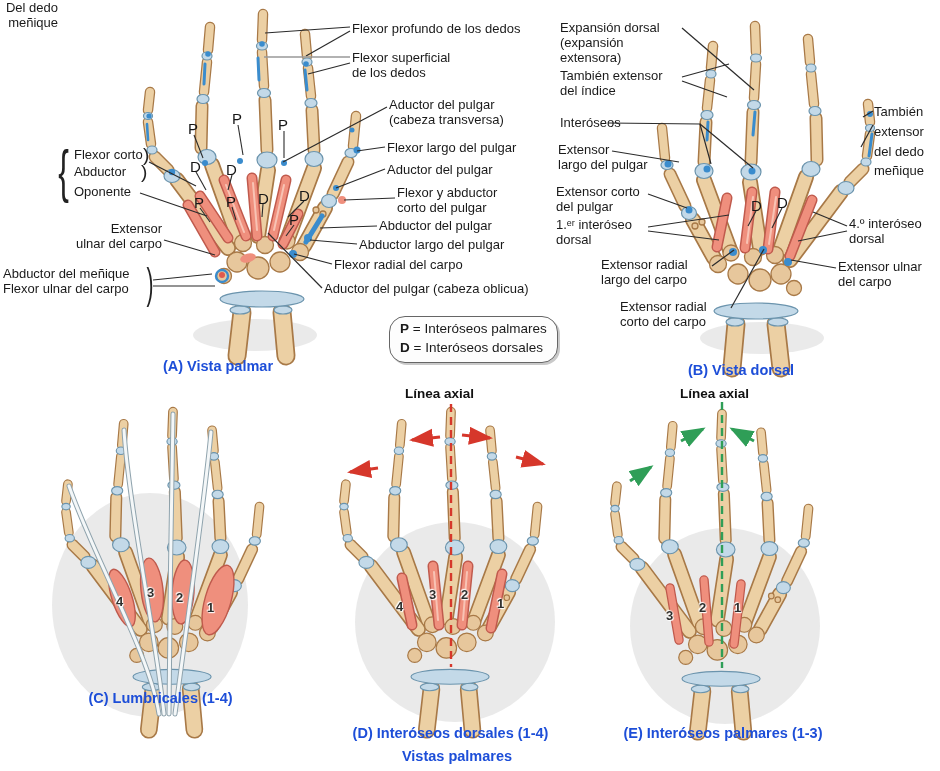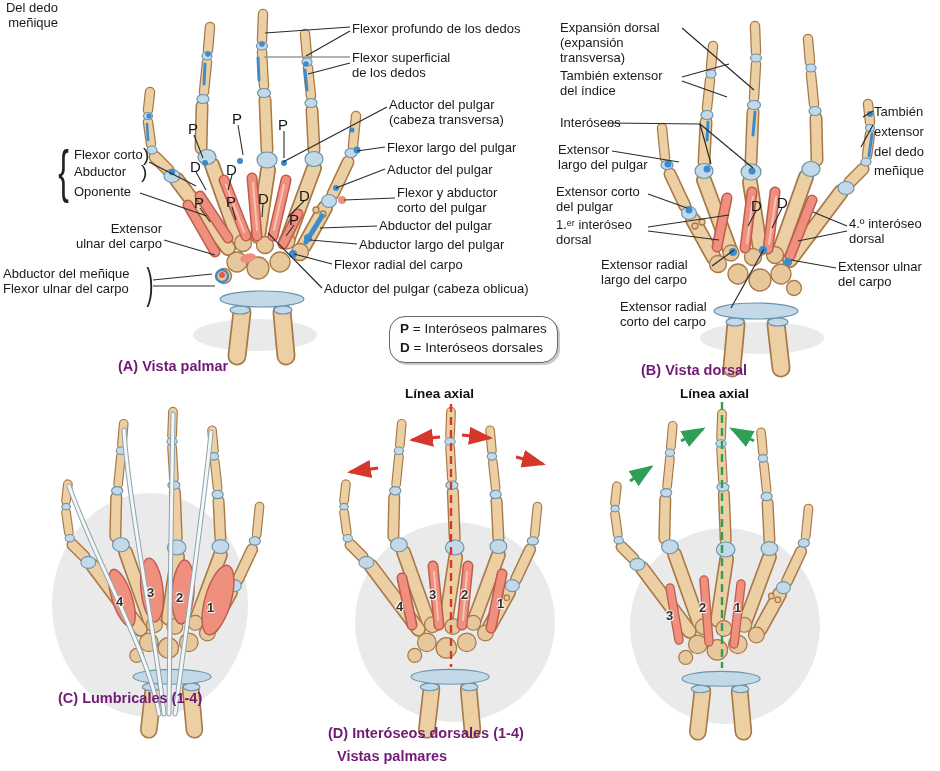--- a/index.html
+++ b/index.html
@@ -2,21 +2,21 @@
 <html><head>
 <meta charset="utf-8">
 <style>
   html,body{margin:0;padding:0;background:#fff;}
   .page{position:relative;width:940px;height:771px;background:#ffffff;overflow:hidden;
         font-family:"Liberation Sans","DejaVu Sans",sans-serif;color:#1a1a1a;}
   .art{position:absolute;left:0;top:0;}
   .lbl{position:absolute;font-size:13px;line-height:1.17;white-space:pre-line;}
   .lbl.r{text-align:right;}
   .lbl.lh-tall{line-height:1.52;}
-  .cap{position:absolute;font-size:14.5px;font-weight:bold;text-align:left;white-space:pre-line;color:#701a75;}
+  .cap{position:absolute;font-size:14.5px;font-weight:bold;text-align:center;white-space:pre-line;color:#1d4ed8;}
   .axial{position:absolute;font-size:13.5px;font-weight:bold;text-align:left;color:#111;}
   .letter{position:absolute;font-size:15px;color:#161616;}
   .num{position:absolute;font-size:13px;font-weight:bold;color:#30302e;
        text-shadow:0 0 2px #fff,0 0 2px #fff,1px 1px 1px #fff,-1px -1px 1px #fff;}
   .legend{position:absolute;left:389px;top:316px;border:1.6px solid #666;border-radius:16px;
           background:#fdfdfd;box-shadow:2px 2px 0 #c9c9c9;padding:3px 10px 4px 10px;
           font-size:13.5px;line-height:1.4;}
   .legend b{font-weight:bold;}
   .brace{position:absolute;color:#222;font-weight:100;line-height:1;}
   
@@ -338,21 +338,21 @@
 <div class="lbl" style="left:387px;top:162px">Aductor del pulgar</div>
 <div class="lbl" style="left:397px;top:185px">Flexor y abductor
 corto del pulgar</div>
 <div class="lbl" style="left:379px;top:218px">Abductor del pulgar</div>
 <div class="lbl" style="left:359px;top:237px">Abductor largo del pulgar</div>
 <div class="lbl" style="left:334px;top:257px">Flexor radial del carpo</div>
 <div class="lbl" style="left:324px;top:281px">Aductor del pulgar (cabeza oblicua)</div>
 
 <div class="lbl" style="left:560px;top:20px">Expansión dorsal
 (expansión
-transversa)</div>
+extensora)</div>
 <div class="lbl" style="left:560px;top:68px">También extensor
 del índice</div>
 <div class="lbl" style="left:560px;top:115px">Interóseos</div>
 <div class="lbl" style="left:558px;top:142px">Extensor
 largo del pulgar</div>
 <div class="lbl" style="left:556px;top:184px">Extensor corto
 del pulgar</div>
 <div class="lbl" style="left:556px;top:217px">1.ᵉʳ interóseo
 dorsal</div>
 <div class="lbl" style="left:601px;top:257px">Extensor radial
@@ -399,15 +399,16 @@
 <div class="num" style="left:699px;top:600px">2</div>
 <div class="num" style="left:734px;top:600px">1</div>
 
 <div class="axial" style="left:405px;top:386px;width:120px">Línea axial</div>
 <div class="axial" style="left:680px;top:386px;width:120px">Línea axial</div>
 
 <div class="cap" style="left:118px;top:358px;width:200px">(A) Vista palmar</div>
 <div class="cap" style="left:641px;top:362px;width:200px">(B) Vista dorsal</div>
 <div class="cap" style="left:58px;top:690px;width:205px">(C) Lumbricales (1-4)</div>
 <div class="cap" style="left:328px;top:725px;width:245px">(D) Interóseos dorsales (1-4)</div>
+<div class="cap" style="left:598px;top:725px;width:250px">(E) Interóseos palmares (1-3)</div>
 <div class="cap" style="left:337px;top:748px;width:240px">Vistas palmares</div>
 
 </div>
 
 </body></html>

